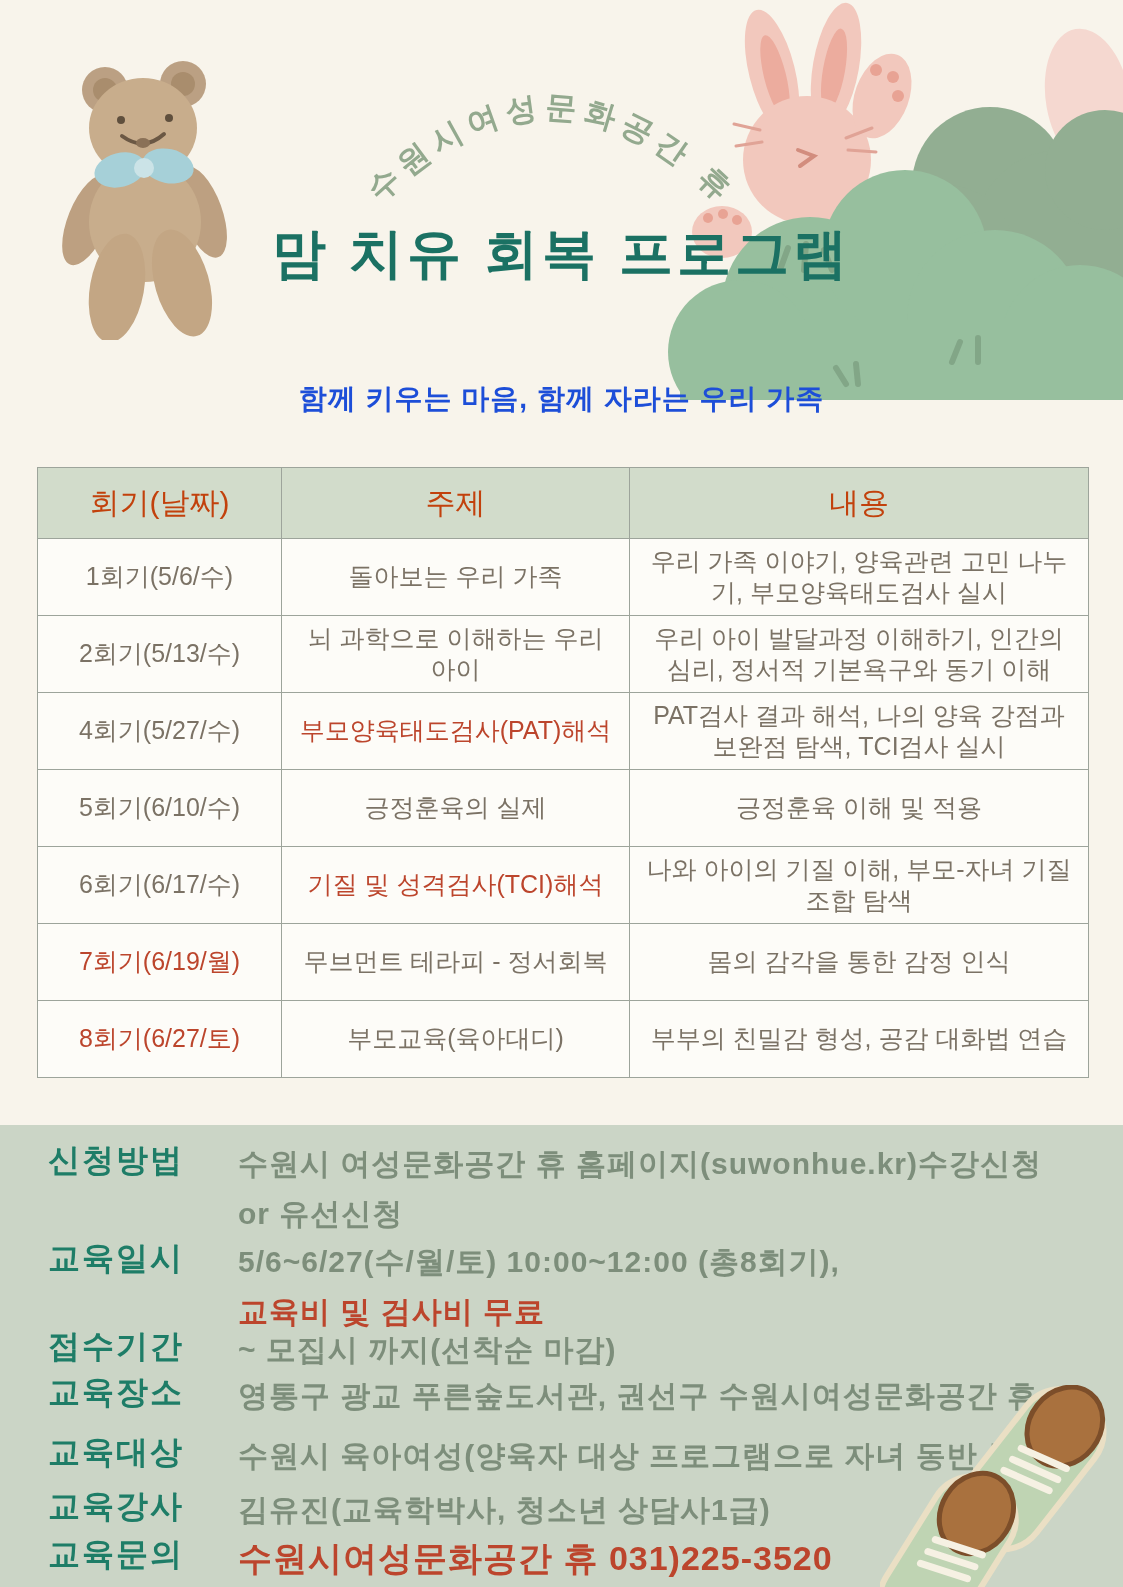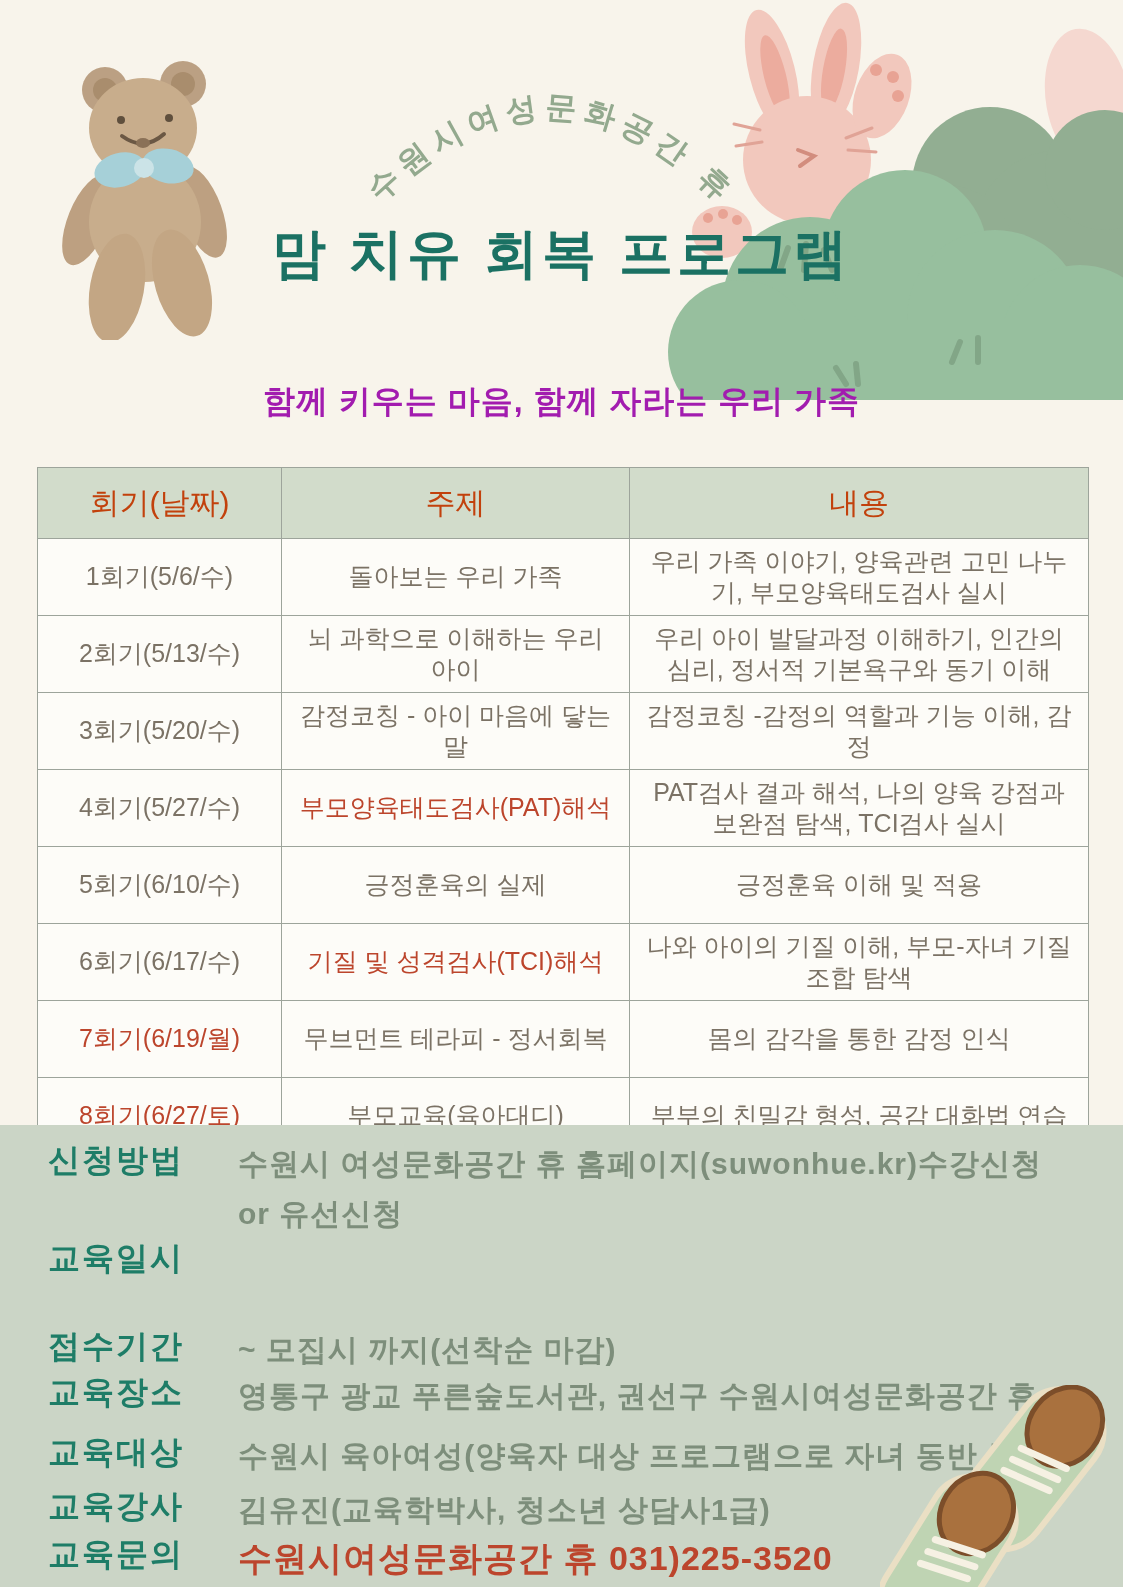--- a/index.html
+++ b/index.html
@@ -13,21 +13,21 @@
   .arc-svg{left:315px;top:70px;z-index:2;}
   .hedgehog{left:130px;top:1348px;z-index:1;}
   .tulips{left:0;top:1372px;z-index:1;}
   .shoes{left:880px;top:1385px;z-index:4;}
   .cup{left:980px;top:1185px;z-index:1;}
 
   
   .main-title{position:absolute;left:0;top:218px;width:100%;text-align:center;
     font-size:54px;font-weight:700;letter-spacing:4px;color:#1B7163;z-index:3;}
   .subtitle{position:absolute;left:0;top:380px;width:100%;text-align:center;
-    font-size:32px;font-weight:700;letter-spacing:1px;color:#a21caf;z-index:3;}
+    font-size:28px;font-weight:700;letter-spacing:1px;color:#1d4ed8;z-index:3;}
 
   
   .schedule-table{position:absolute;left:37px;top:467px;width:1051px;z-index:2;
     border-collapse:collapse;table-layout:fixed;background:#FDFCF8;}
   .schedule-table th,.schedule-table td{border:1px solid #9DA49B;text-align:center;
     vertical-align:middle;padding:4px 10px;}
   .schedule-table th{background:#D2DCCB;color:#c2410c;font-size:30px;font-weight:400;height:62px;}
   .schedule-table td{color:#7B7265;font-size:25px;line-height:1.25;height:68px;}
   .col-session{width:244px;}
   .col-topic{width:348px;}
@@ -146,25 +146,20 @@
         <td>1회기(5/6/수)</td>
         <td>돌아보는 우리 가족</td>
         <td>우리 가족 이야기, 양육관련 고민 나누기, 부모양육태도검사 실시</td>
       </tr>
       <tr>
         <td>2회기(5/13/수)</td>
         <td>뇌 과학으로 이해하는 우리 아이</td>
         <td>우리 아이 발달과정 이해하기, 인간의 심리, 정서적 기본욕구와 동기 이해</td>
       </tr>
       <tr>
-        <td>3회기(5/20/수)</td>
-        <td>감정코칭 - 아이 마음에 닿는 말</td>
-        <td>감정코칭 -감정의 역할과 기능 이해, 감정</td>
-      </tr>
-      <tr>
         <td>4회기(5/27/수)</td>
         <td class="red-cell">부모양육태도검사(PAT)해석</td>
         <td>PAT검사 결과 해석, 나의 양육 강점과 보완점 탐색, TCI검사 실시</td>
       </tr>
       <tr>
         <td>5회기(6/10/수)</td>
         <td>긍정훈육의 실제</td>
         <td>긍정훈육 이해 및 적용</td>
       </tr>
       <tr>
@@ -188,20 +183,24 @@
   <div class="info-section">
     <div class="info-row r0">
       <div class="info-label">신청방법</div>
       <div class="info-value">
         <span>수원시 여성문화공간 휴 홈페이지(suwonhue.kr)수강신청</span>
         <span class="line2">or 유선신청</span>
       </div>
     </div>
     <div class="info-row r1">
       <div class="info-label">교육일시</div>
+      <div class="info-value">
+        <span>5/6~6/27(수/월/토) 10:00~12:00 (총8회기),</span>
+        <span class="line2 red-line">교육비 및 검사비 무료</span>
+      </div>
     </div>
     <div class="info-row r2">
       <div class="info-label">접수기간</div>
       <div class="info-value">~ 모집시 까지(선착순 마감)</div>
     </div>
     <div class="info-row r3">
       <div class="info-label">교육장소</div>
       <div class="info-value">영통구 광교 푸른숲도서관, 권선구 수원시여성문화공간 휴</div>
     </div>
     <div class="info-row r4">

